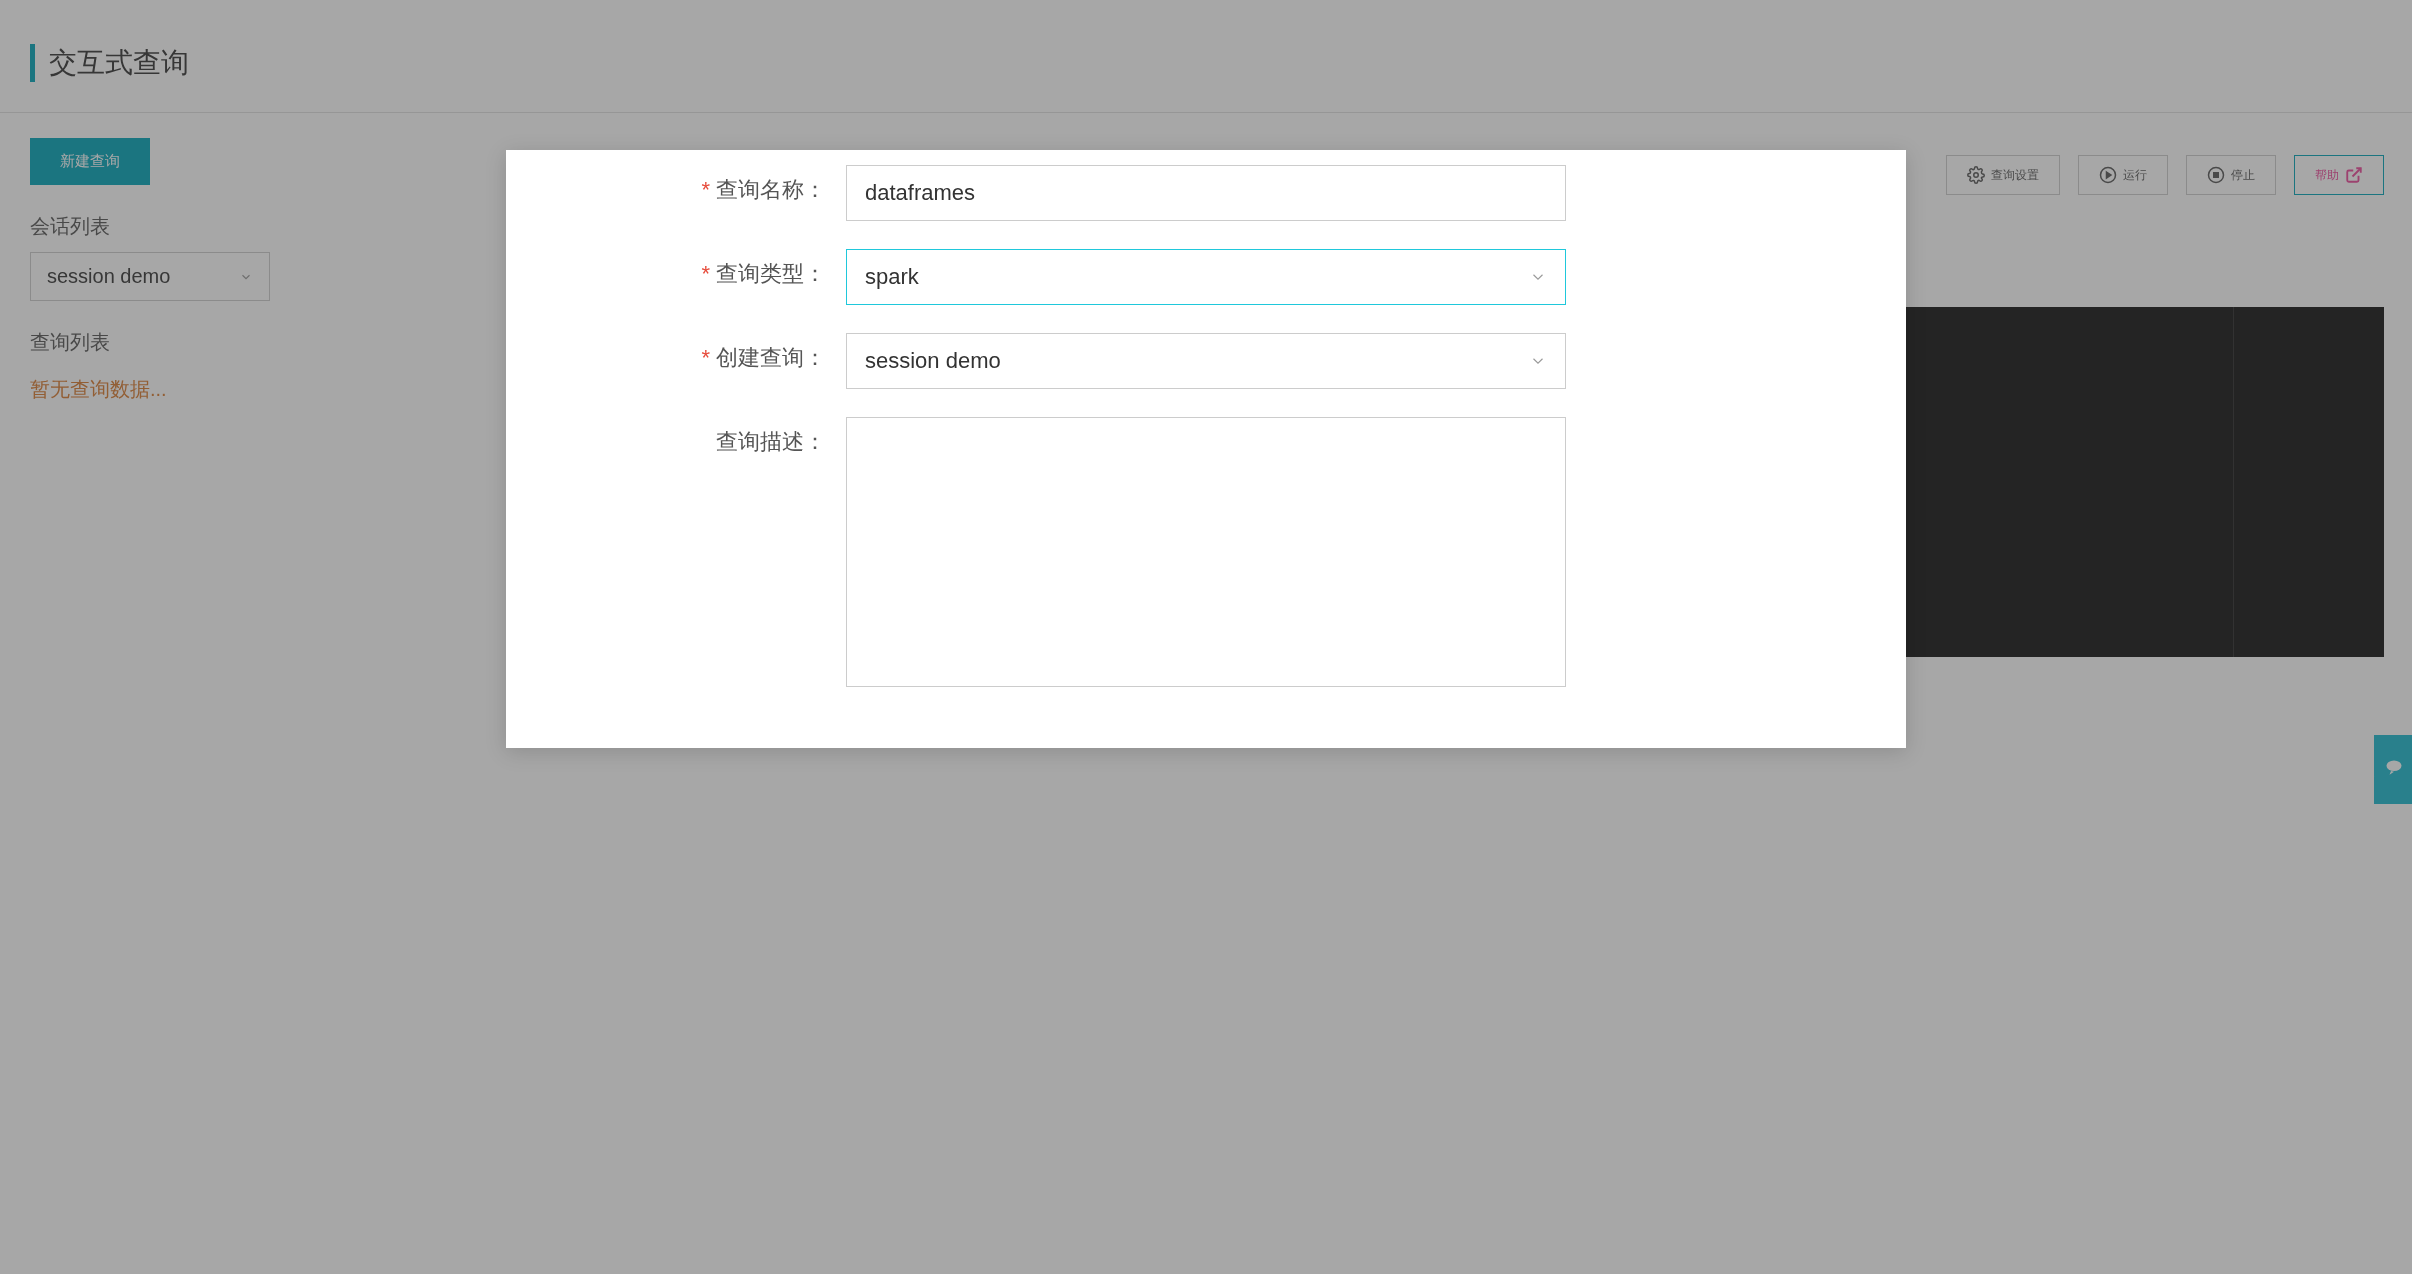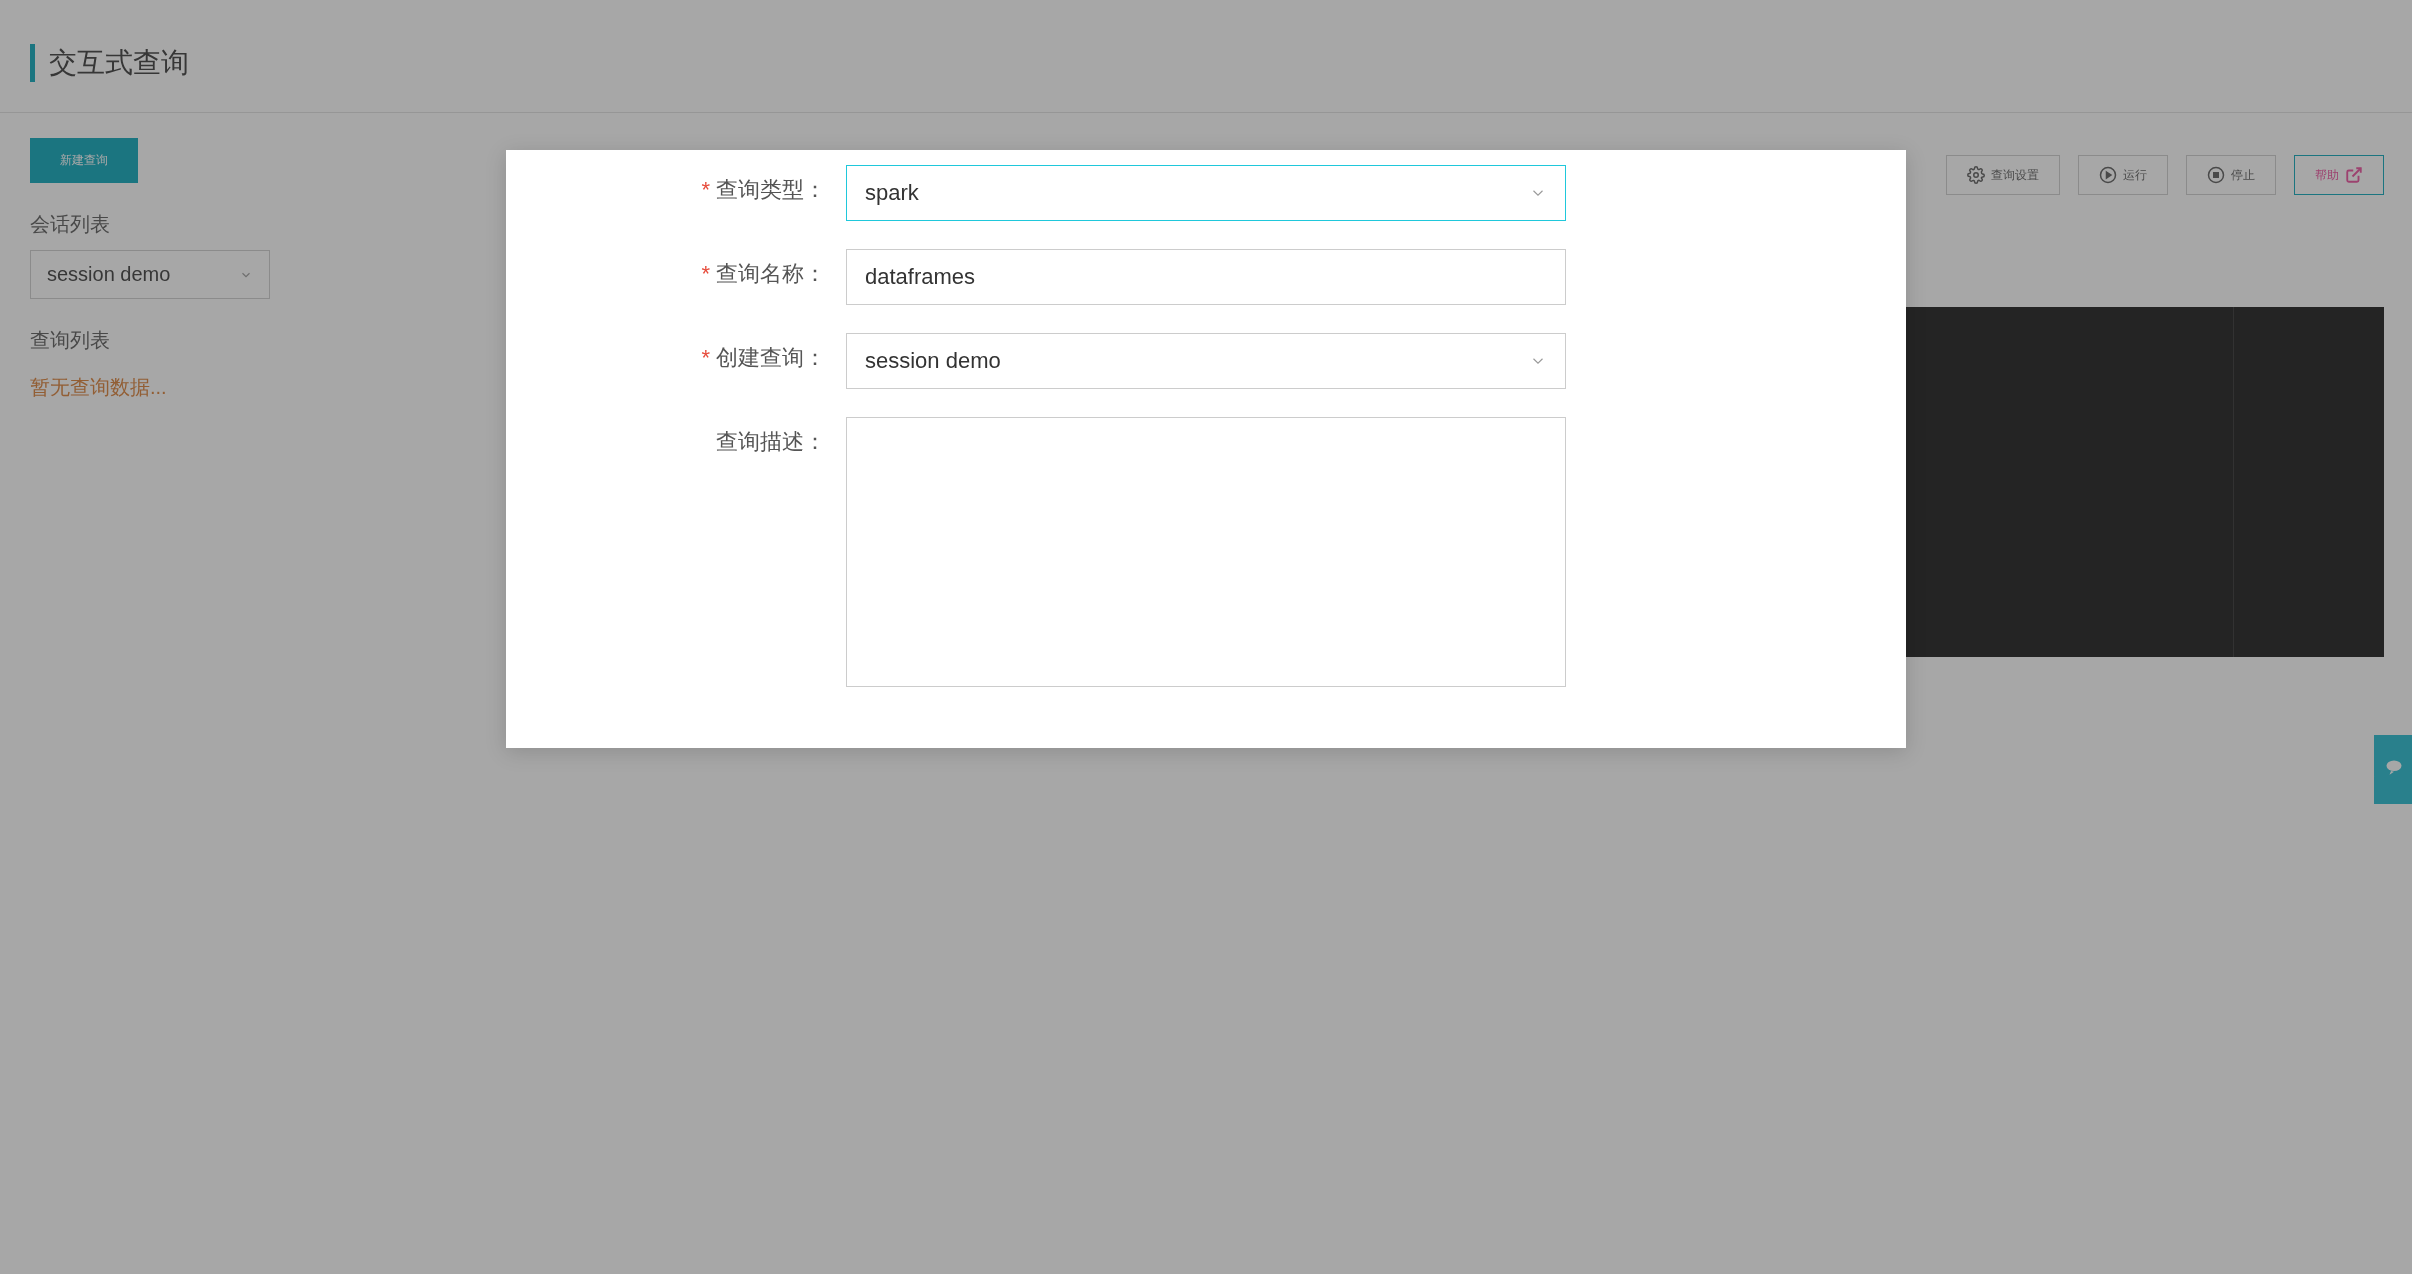--- a/index.html
+++ b/index.html
@@ -35,21 +35,21 @@
 }
 .left-panel {
   width: 260px;
   flex-shrink: 0;
 }
 .btn-primary {
   background: #00a4b8;
   color: #fff;
   border: none;
   padding: 14px 30px;
-  font-size: 12px;
+  font-size: 15px;
   cursor: pointer;
 }
 .section-label {
   font-size: 20px;
   color: #555;
   margin-top: 28px;
   margin-bottom: 12px;
 }
 .select-wrap {
   border: 1px solid #ccc;
@@ -331,45 +331,45 @@
   </span>
   <span>咨询 · 建议</span>
 </div>
 
 <div class="overlay">
   <div class="modal">
     <div class="modal-body">
 
       <div class="form-row">
         <div class="form-label">
+          <span class="required-mark">*</span><span>查询名称：</span>
+        </div>
+        <div class="form-control">
+          <input class="form-input" type="text" value="dataframes" style="">
+        </div>
+      </div>
+
+      <div class="form-row">
+        <div class="form-label">
           <span class="required-mark">*</span><span>查询类型：</span>
         </div>
         <div class="form-control">
           <div class="form-select active">
             <span>spark</span>
             <span class="chevron-down">
               <svg width="18" height="18" viewBox="0 0 24 24" fill="none" stroke="currentColor" stroke-width="1.5">
                   <polyline points="6 9 12 15 18 9"></polyline>
                 </svg>
             </span>
           </div>
         </div>
       </div>
 
       <div class="form-row">
         <div class="form-label">
-          <span class="required-mark">*</span><span>查询名称：</span>
-        </div>
-        <div class="form-control">
-          <input class="form-input" type="text" value="dataframes" style="">
-        </div>
-      </div>
-
-      <div class="form-row">
-        <div class="form-label">
           <span class="required-mark">*</span><span>创建查询：</span>
         </div>
         <div class="form-control">
           <div class="form-select">
             <span>session demo</span>
             <span class="chevron-down">
               <svg width="18" height="18" viewBox="0 0 24 24" fill="none" stroke="currentColor" stroke-width="1.5">
                   <polyline points="6 9 12 15 18 9"></polyline>
                 </svg>
             </span>

